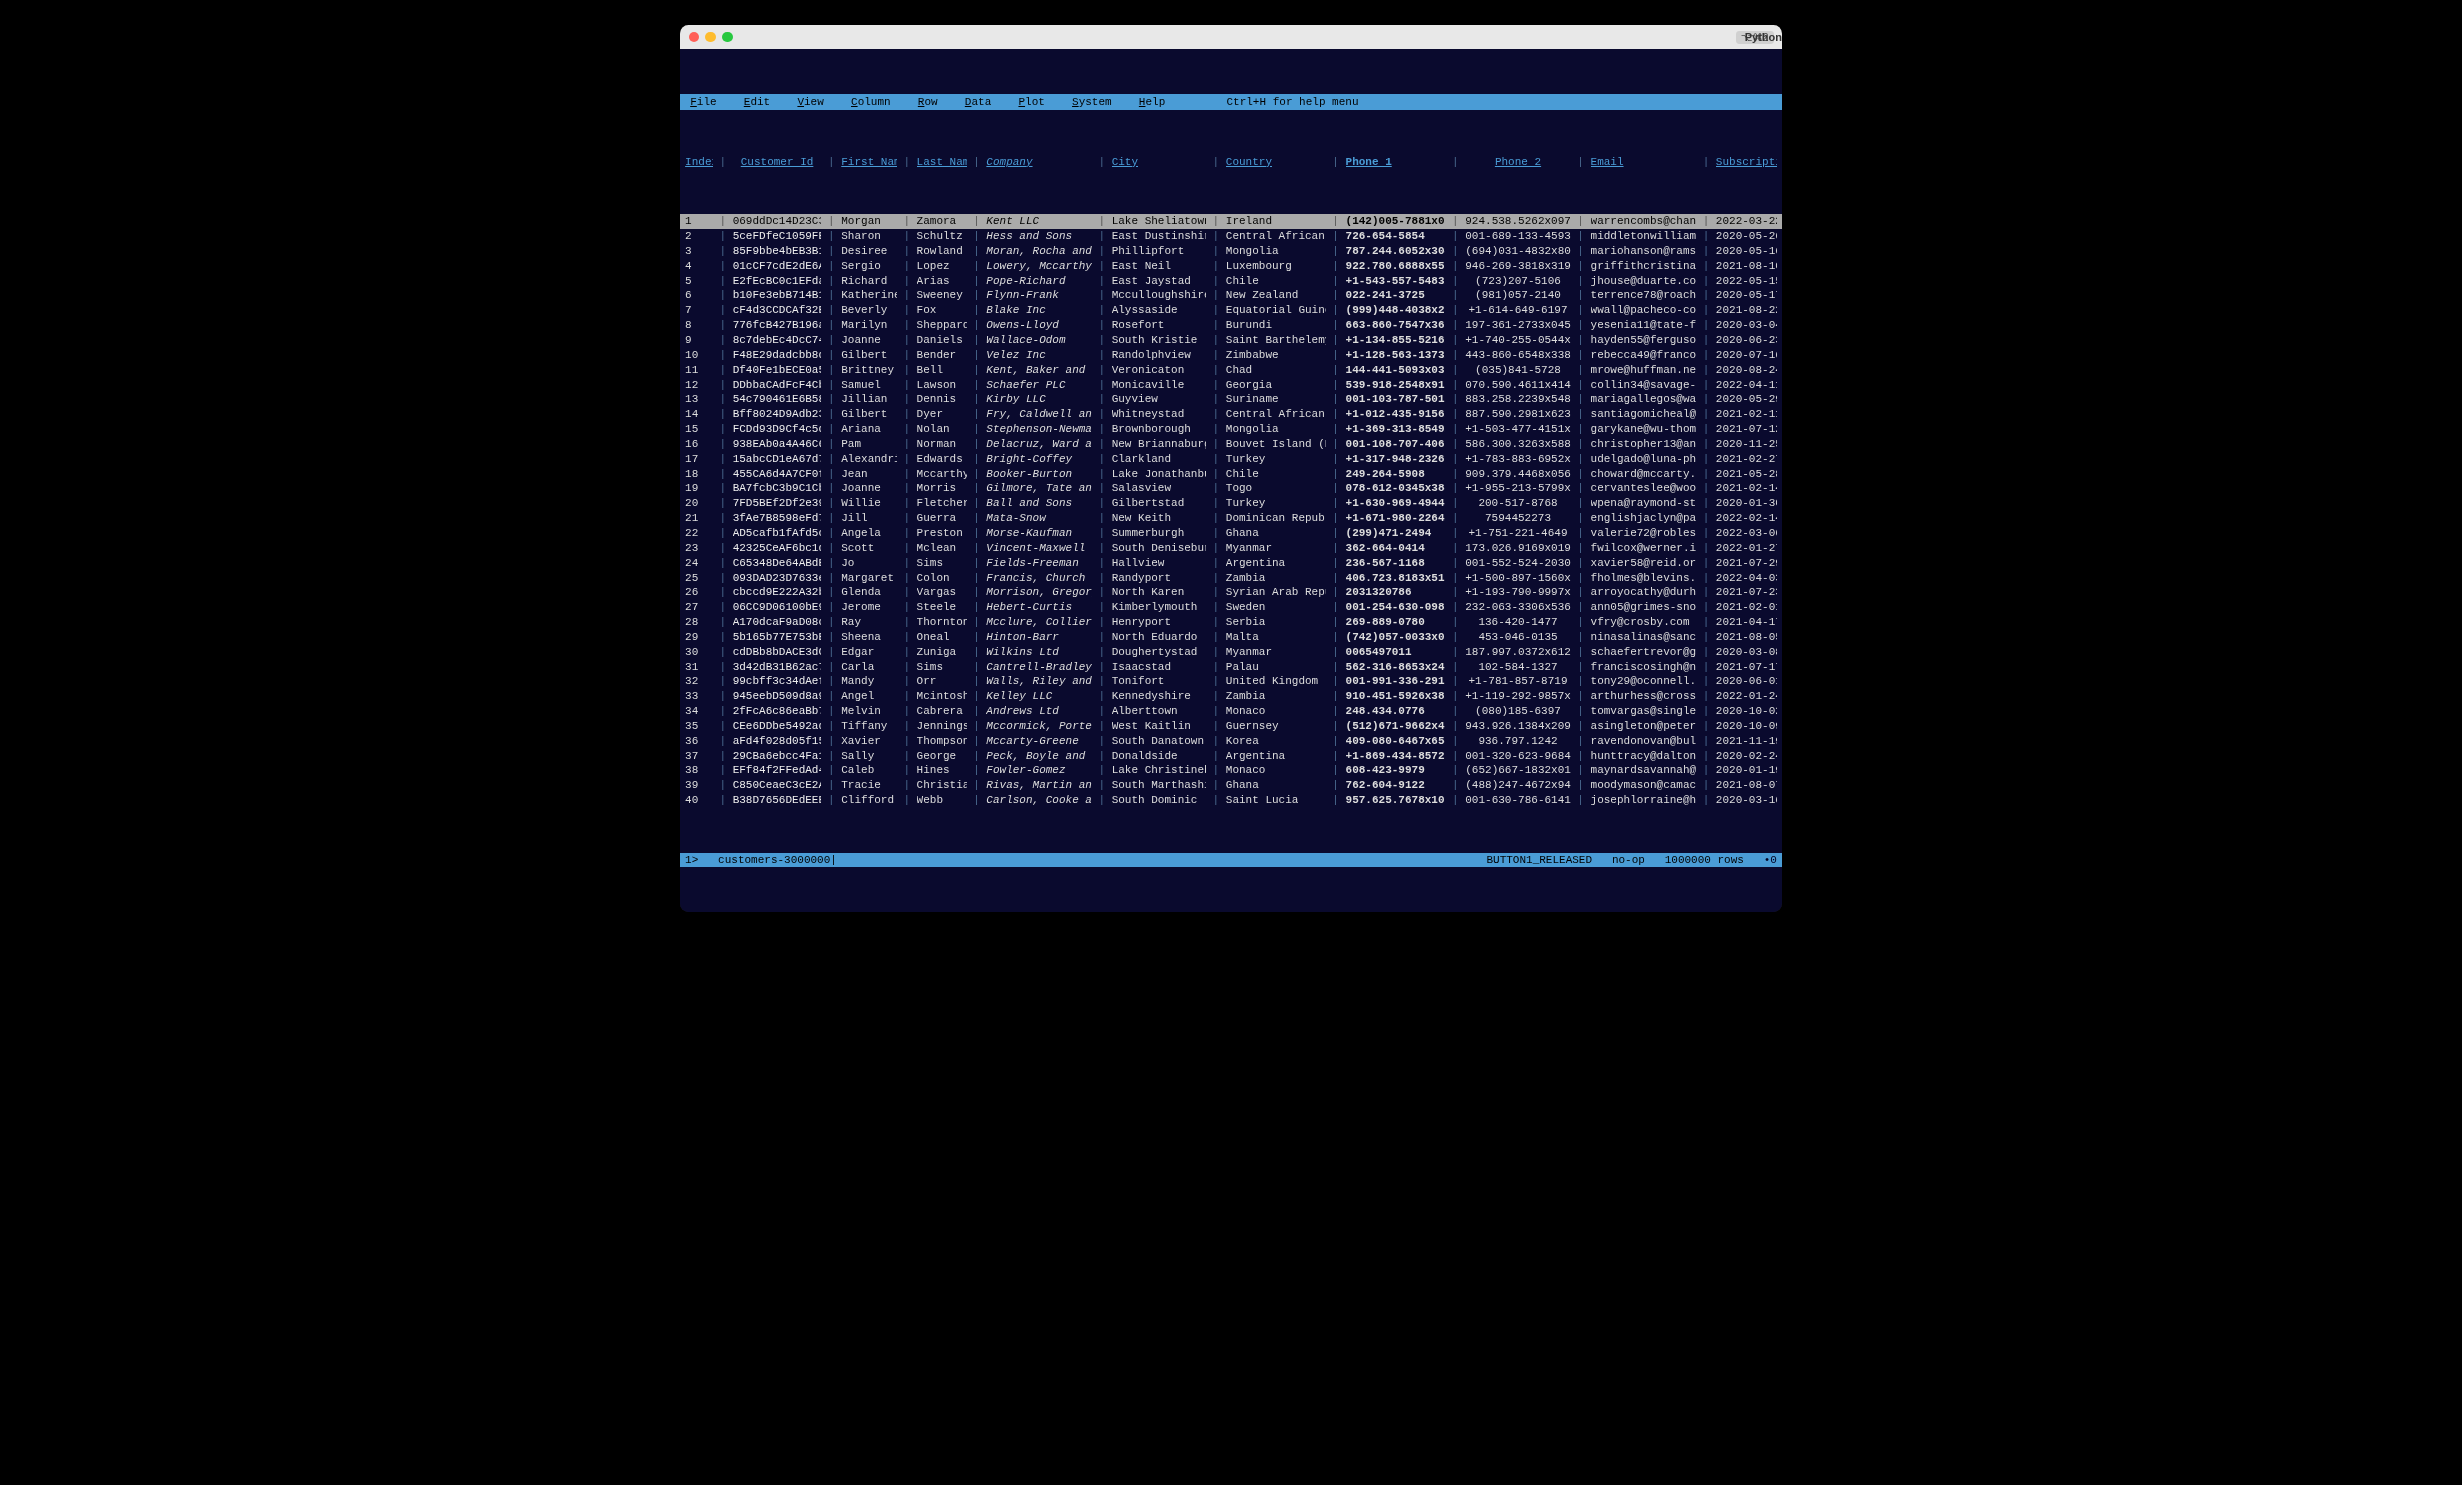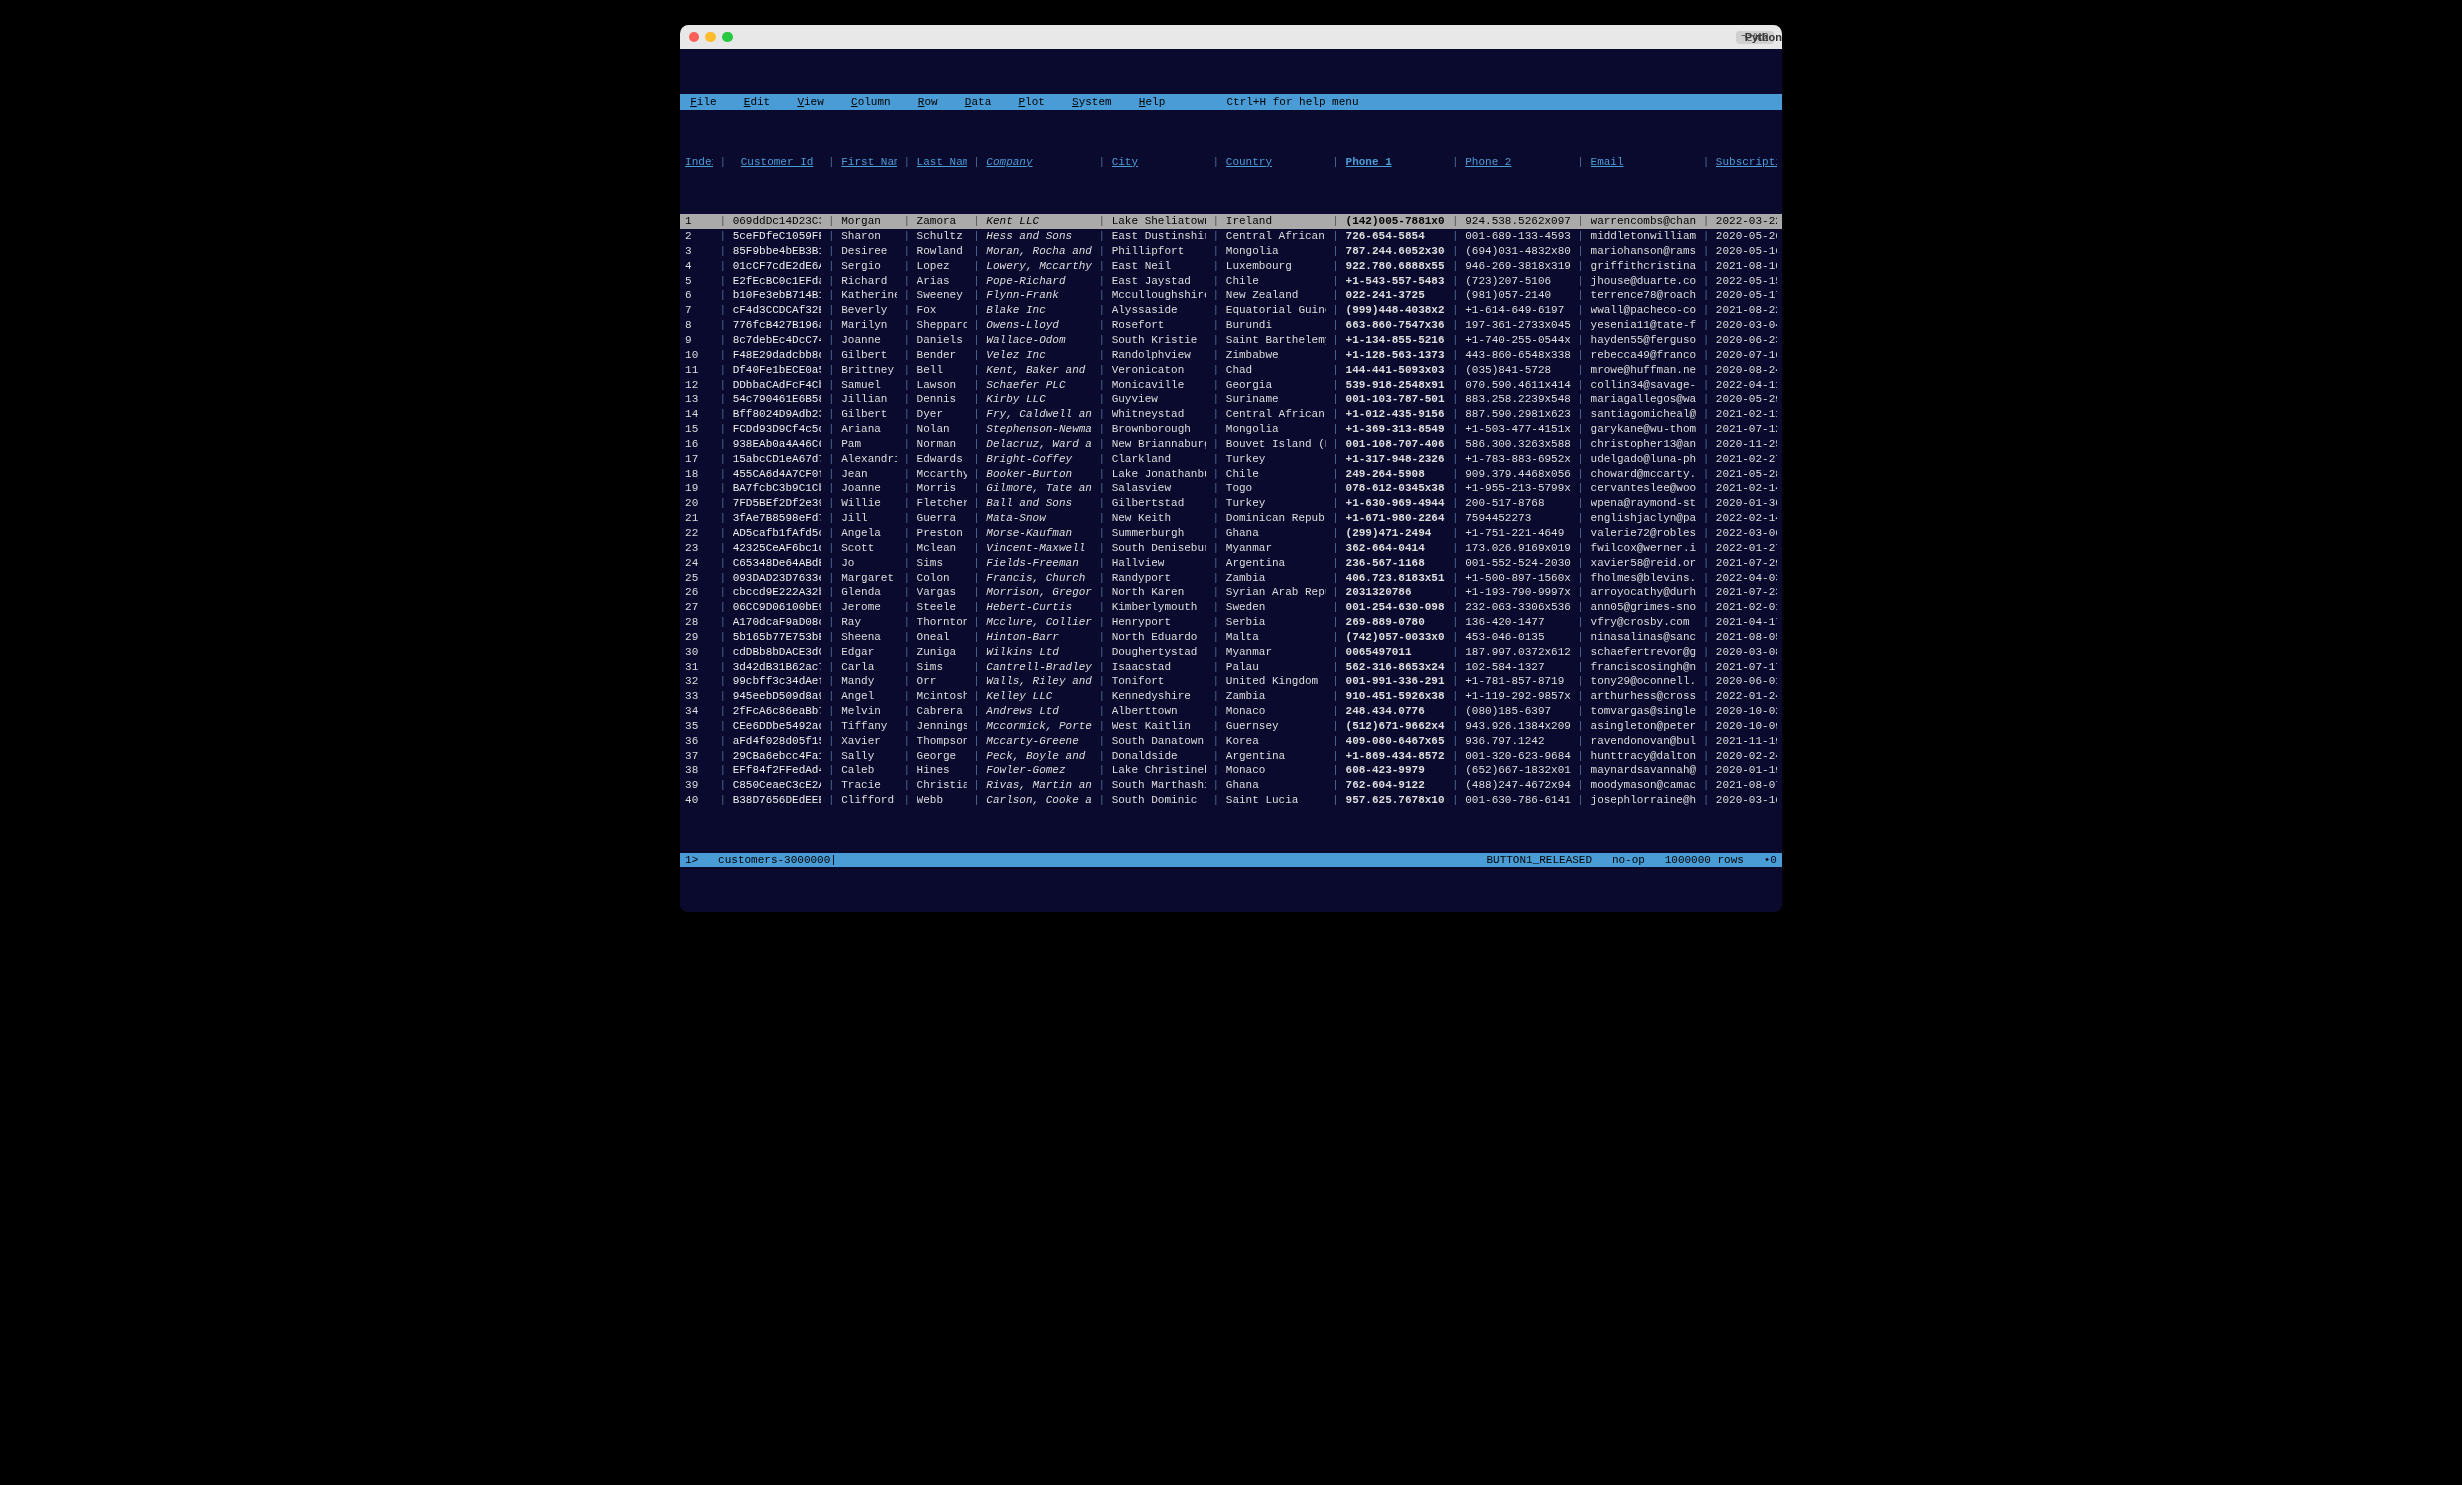--- a/index.html
+++ b/index.html
@@ -82,21 +82,21 @@
 .sep { color: #4a6a90; width: 3ch; text-align: center; flex: none; }
 .data-row.selected .sep { color: #555; }
 .c-index { width: 5ch; text-align: left; }
 .c-id    { width: 16ch; text-align: center; }
 .c-first { width: 10ch; }
 .c-last  { width: 9ch; }
 .c-comp  { width: 19ch; font-style: italic; }
 .c-city  { width: 17ch; }
 .c-country { width: 18ch; }
 .c-phone1 { width: 18ch; font-weight: bold; }
-.c-phone2 { width: 19ch; }
+.c-phone2 { width: 19ch; text-align: center; }
 .c-email { width: 19ch; }
 .c-sub   { width: 11ch; }
 .data-row .c-id { color: #eee; }
 .data-row.selected .c-id { color: #000; }
 .footer-row {
   background: #4a9cd6; color: #000;
   justify-content: space-between;
   padding: 0 5.1px;
 }
 .footer-row .fl, .footer-row .fr { display: flex; gap: 3ch; }

